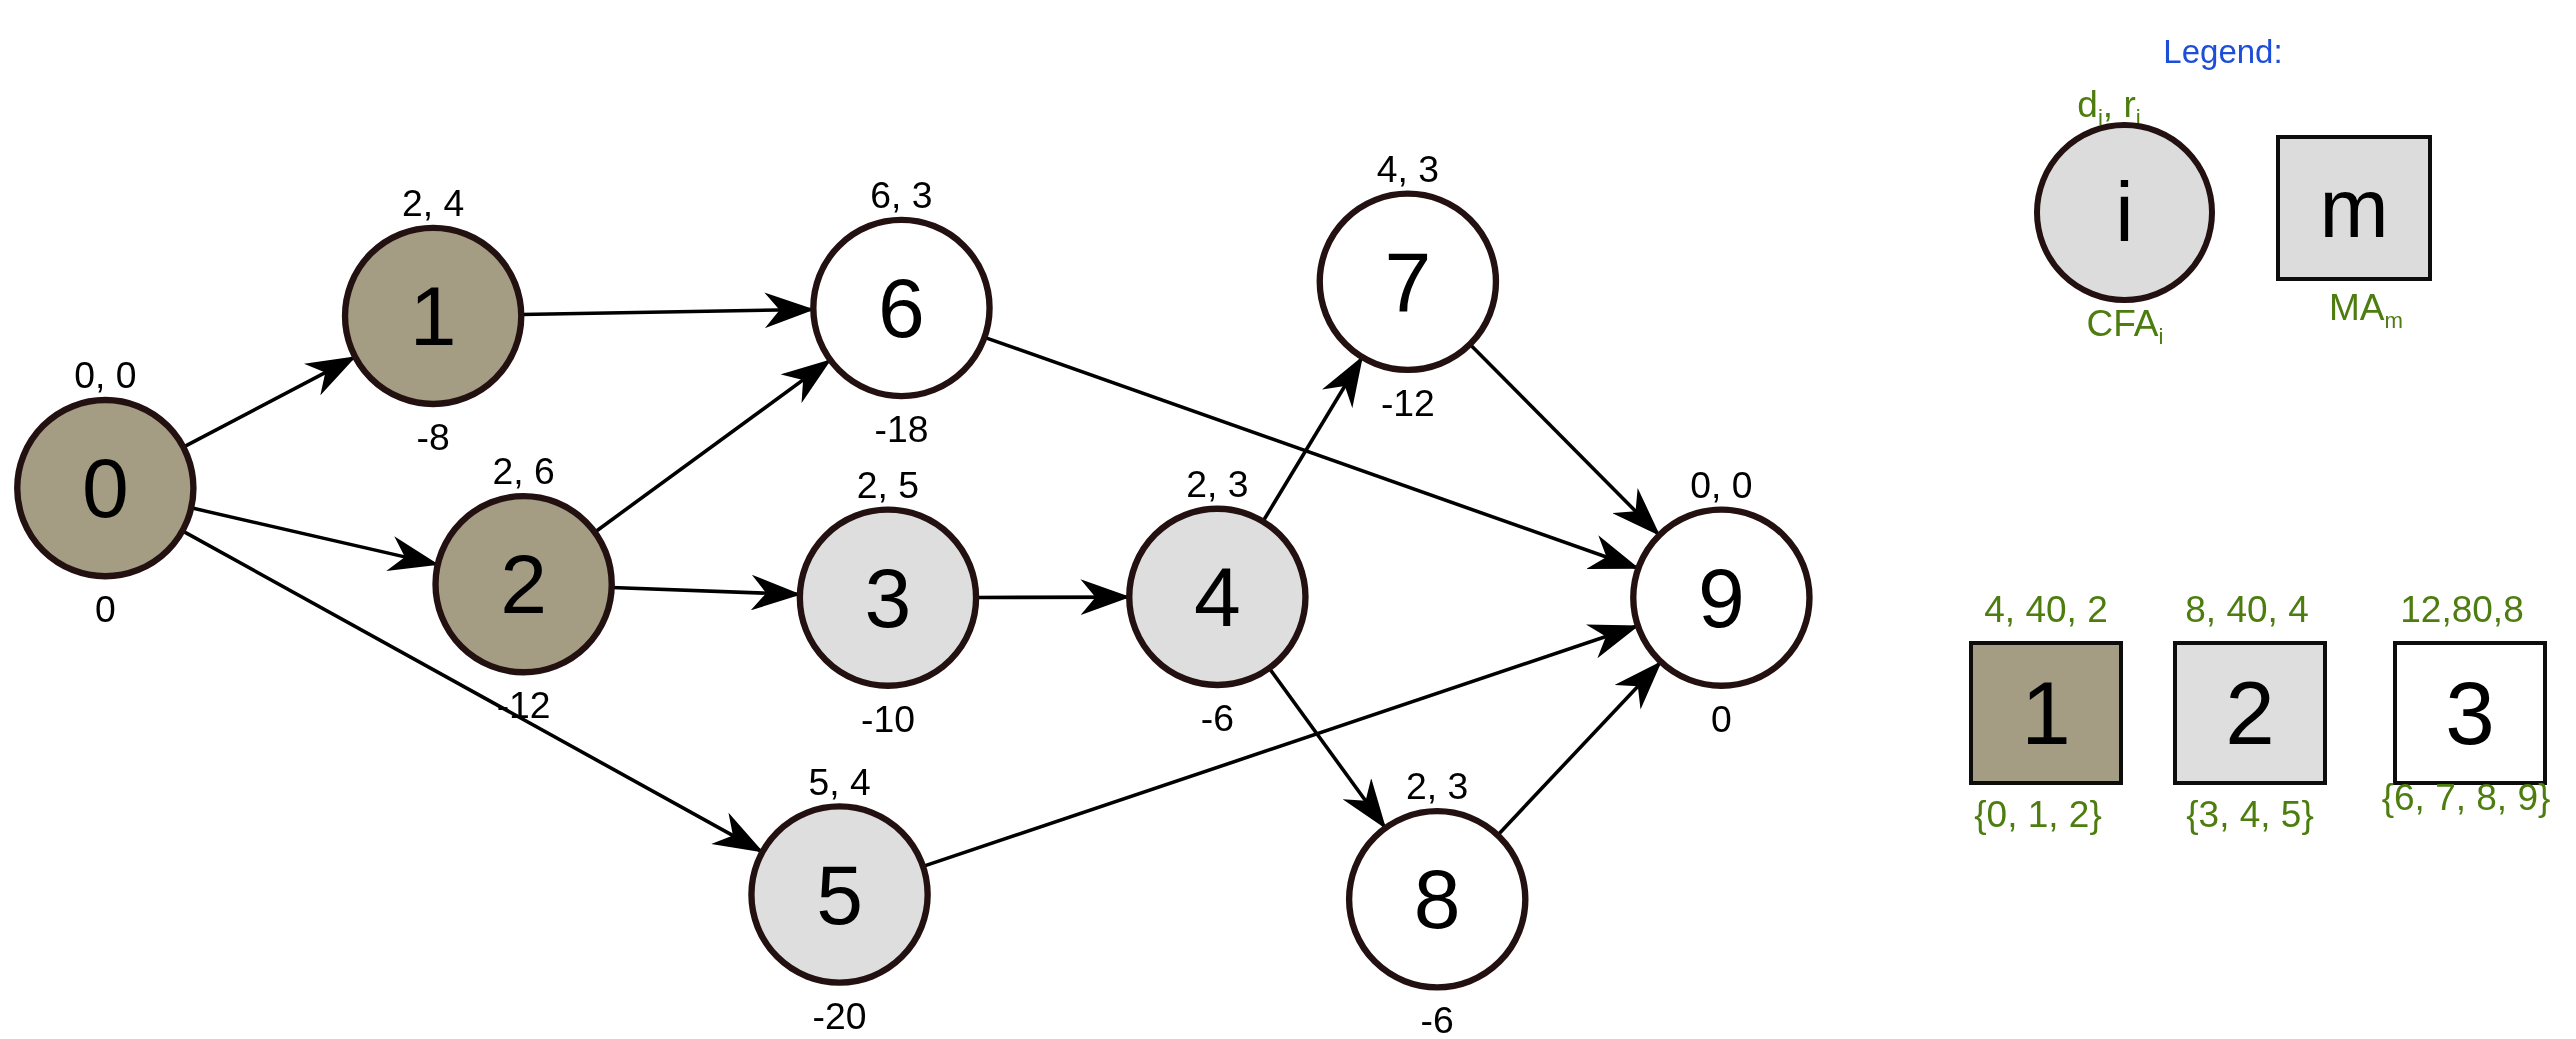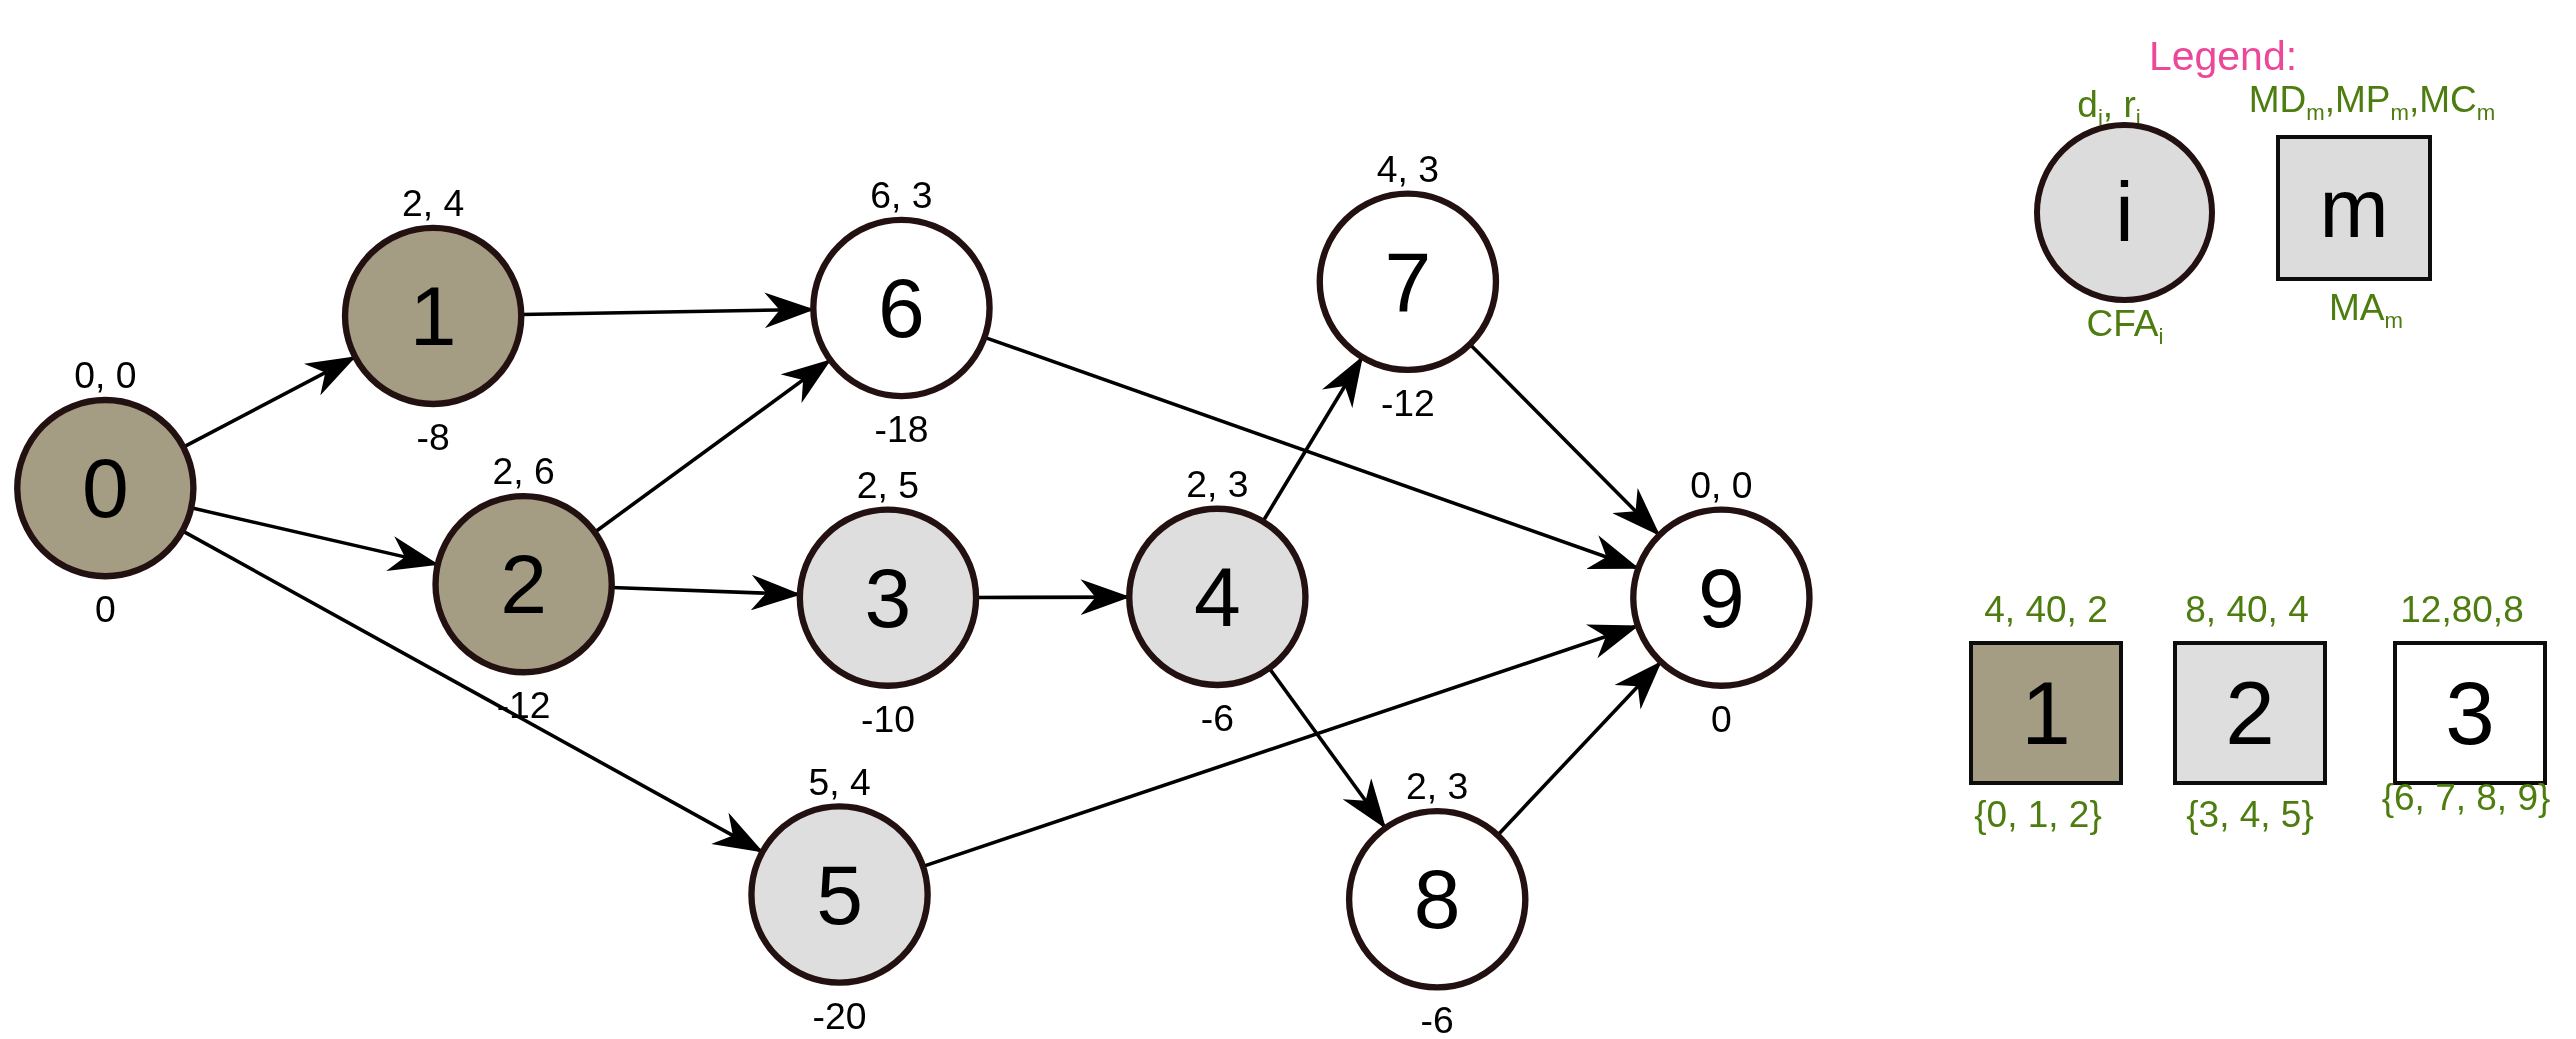--- a/index.html
+++ b/index.html
@@ -9,21 +9,21 @@
     font-family: "Liberation Sans", sans-serif;
     overflow: hidden;
     position: relative;
   }
   .canvas { position: absolute; left: 0; top: 0; width: 2576px; height: 1039px; }
   #graph-svg { position: absolute; left: 0; top: 0; }
 
   .abs { position: absolute; }
   .ctr { transform: translateX(-50%); white-space: nowrap; }
 
-  .title-text { font-size: 41px; color: #ec4899; }
+  .title-text { font-size: 33px; color: #1d4ed8; }
   .lbl { font-size: 37px; color: #4d7c0f; }
   .lbl sub, .title-text sub { font-size: 0.6em; }
 
   .legend-circle {
     box-sizing: border-box;
     width: 181px; height: 181px;
     border: 6.4px solid #231010;
     border-radius: 50%;
     background: #dcdcdc;
     display: flex; align-items: center; justify-content: center;
@@ -128,21 +128,20 @@
           <text x="2168" y="627" text-anchor="middle" font-size="47" fill="#000000">0, 0</text>
           <text x="2168" y="922" text-anchor="middle" font-size="47" fill="#000000">0</text>
         </g>
       </g>
   </svg>
 
   <div class="abs ctr title-text" style="left:2223px; top:33px;">Legend:</div>
 
   <div class="abs ctr lbl" style="left:2109px; top:84px;"><span>d</span><sub>i</sub><span>, r</span><sub>i</sub></div>
 
-  <div class="abs ctr lbl" style="left:2372px; top:79px;"><span>MD</span><sub>m</sub><span>,MP</span><sub>m</sub><span>,MC</span><sub>m</sub></div>
 
   <div class="abs legend-circle" style="left:2034px; top:122px;">
     <span>i</span>
   </div>
 
   <div class="abs legend-square" style="left: 2276px; top: 135px; background: rgb(220, 220, 220);">
     <span>m</span>
   </div>
 
   <div class="abs ctr lbl" style="left:2125px; top:303px;"><span>CFA</span><sub>i</sub></div>

